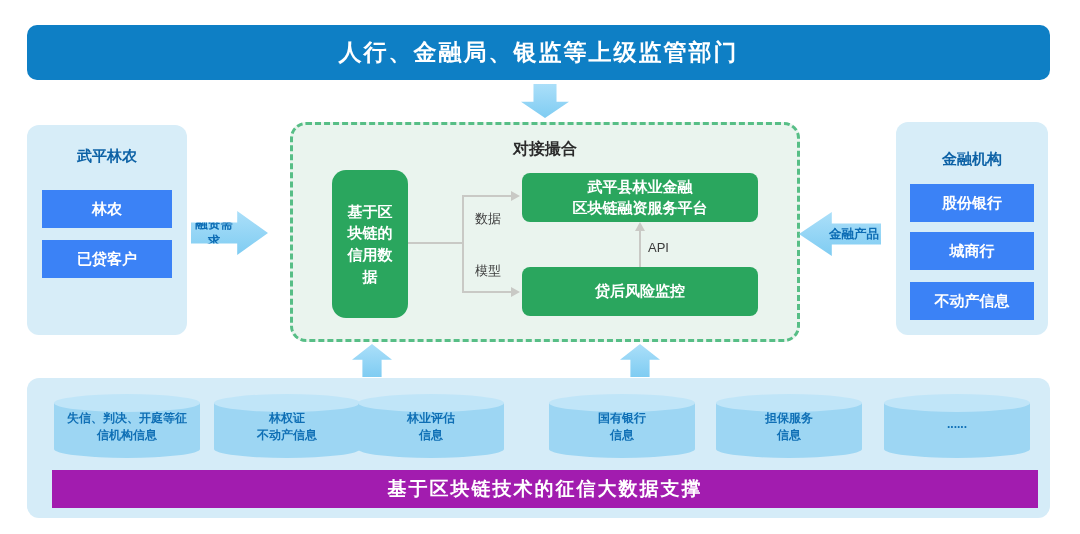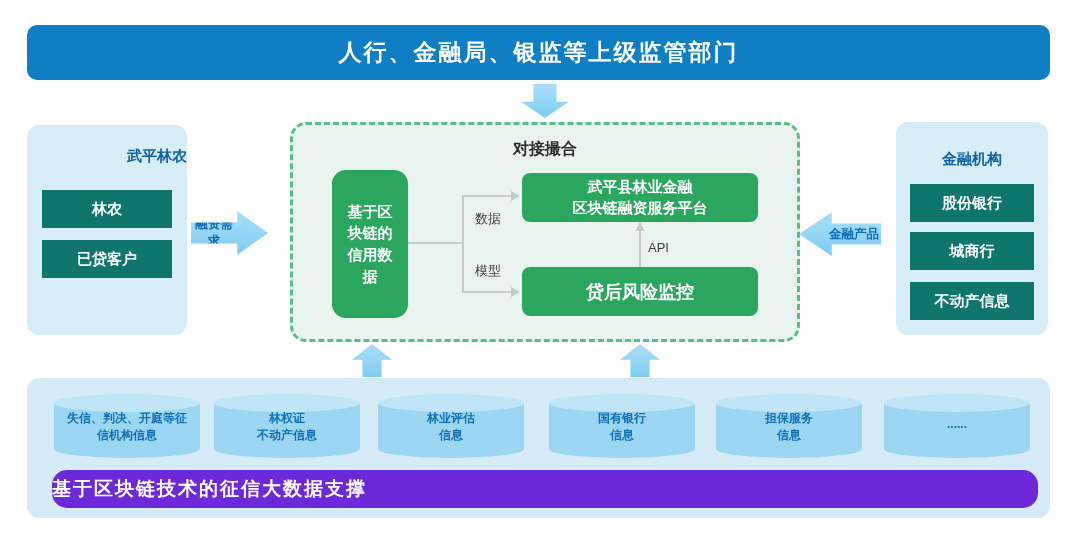--- a/index.html
+++ b/index.html
@@ -8,26 +8,26 @@
     font-family:"Liberation Sans","DejaVu Sans",sans-serif;
   }
   .abs{position:absolute;}
   .pre{white-space:pre-line;}
   
   .banner{
     left:27px;top:25px;width:1023px;height:55px;background:#0e7fc5;border-radius:10px;
     color:#fff;font-size:23px;font-weight:bold;text-align:center;line-height:55px;letter-spacing:2px;
   }
   .blue-item{
-    background:#0f766e;color:#fff;font-size:15px;font-weight:bold;text-align:center;
+    background:#3b82f6;color:#fff;font-size:15px;font-weight:bold;text-align:center;
     height:38px;line-height:38px;
   }
   .support-bar{
-    left:52px;top:470px;width:986px;height:38px;background:#6d28d9;color:#fff;
-    font-size:19px;font-weight:bold;line-height:38px;letter-spacing:2px;border-radius:15px;
+    left:52px;top:470px;width:986px;height:38px;background:#a21caf;color:#fff;
+    font-size:19px;font-weight:bold;text-align:center;line-height:38px;letter-spacing:2px;
   }
   
   .panel{background:#d7edf8;border-radius:12px;}
   .panel-title{color:#0d62a6;font-size:15px;font-weight:bold;text-align:center;}
   .bottom-panel{left:27px;top:378px;width:1023px;height:140px;background:#d5ecf8;border-radius:12px;}
   
   .dashed-zone{
     left:290px;top:122px;width:510px;height:220px;background:#eaf4ee;
     border:3px dashed #57be86;border-radius:16px;box-sizing:border-box;
   }
@@ -64,40 +64,40 @@
 </head>
 <body>
 
 <div class="stage">
 
   <div class="abs banner">人行、金融局、银监等上级监管部门</div>
 
   <div class="abs fat arrow-down" style="left:521px;top:84px;width:48px;height:34px;"></div>
 
   <div class="abs panel" style="left:27px;top:125px;width:160px;height:210px;"></div>
-  <div class="abs panel-title" style="left:27px;top:147px;width:160px;text-align:right;">武平林农</div>
+  <div class="abs panel-title" style="left:27px;top:147px;width:160px;">武平林农</div>
   <div class="abs blue-item" style="left:42px;top:190px;width:130px;">林农</div>
   <div class="abs blue-item" style="left:42px;top:240px;width:130px;">已贷客户</div>
 
   <div class="abs fat arrow-right" style="left:191px;top:211px;width:77px;height:44px;">
     <span class="flow-label" style="left:0;width:60%;">融资需求</span>
   </div>
 
   <div class="abs dashed-zone"></div>
   <div class="abs zone-title" style="left:290px;top:139px;width:510px;">对接撮合</div>
 
   <div class="abs green-box pre" style="left:332px;top:170px;width:76px;height:148px;border-radius:14px;font-size:15px;line-height:1.45;">基于区
 块链的
 信用数
 据</div>
 
   <div class="abs green-box pre" style="left:522px;top:173px;width:236px;height:49px;border-radius:8px;font-size:15px;line-height:1.35;">武平县林业金融
 区块链融资服务平台</div>
 
-  <div class="abs green-box" style="left:522px;top:267px;width:236px;height:49px;border-radius:8px;font-size:18px;">贷后风险监控</div>
+  <div class="abs green-box" style="left:522px;top:267px;width:236px;height:49px;border-radius:8px;font-size:15px;">贷后风险监控</div>
 
   <div class="abs gline" style="left:408px;top:242px;width:55px;height:2px;"></div>
   <div class="abs gline" style="left:462px;top:196px;width:2px;height:97px;"></div>
   <div class="abs gline" style="left:462px;top:195px;width:50px;height:2px;"></div>
   <div class="abs ah-right" style="left:511px;top:191px;"></div>
   <div class="abs gline" style="left:462px;top:291px;width:50px;height:2px;"></div>
   <div class="abs ah-right" style="left:511px;top:287px;"></div>
   <div class="abs gline" style="left:639px;top:230px;width:2px;height:37px;"></div>
   <div class="abs ah-up" style="left:635px;top:222px;"></div>
 
@@ -127,21 +127,21 @@
     <div class="txt pre">失信、判决、开庭等征
 信机构信息</div>
   </div>
   <div class="cyl" style="left:214px;top:394px;">
     <div class="cap-bottom"></div>
     <div class="body"></div>
     <div class="cap-top"></div>
     <div class="txt pre">林权证
 不动产信息</div>
   </div>
-  <div class="cyl" style="left:378px;top:394px;">
+  <div class="cyl" style="left:358px;top:394px;">
     <div class="cap-bottom"></div>
     <div class="body"></div>
     <div class="cap-top"></div>
     <div class="txt pre">林业评估
 信息</div>
   </div>
   <div class="cyl" style="left:549px;top:394px;">
     <div class="cap-bottom"></div>
     <div class="body"></div>
     <div class="cap-top"></div>

